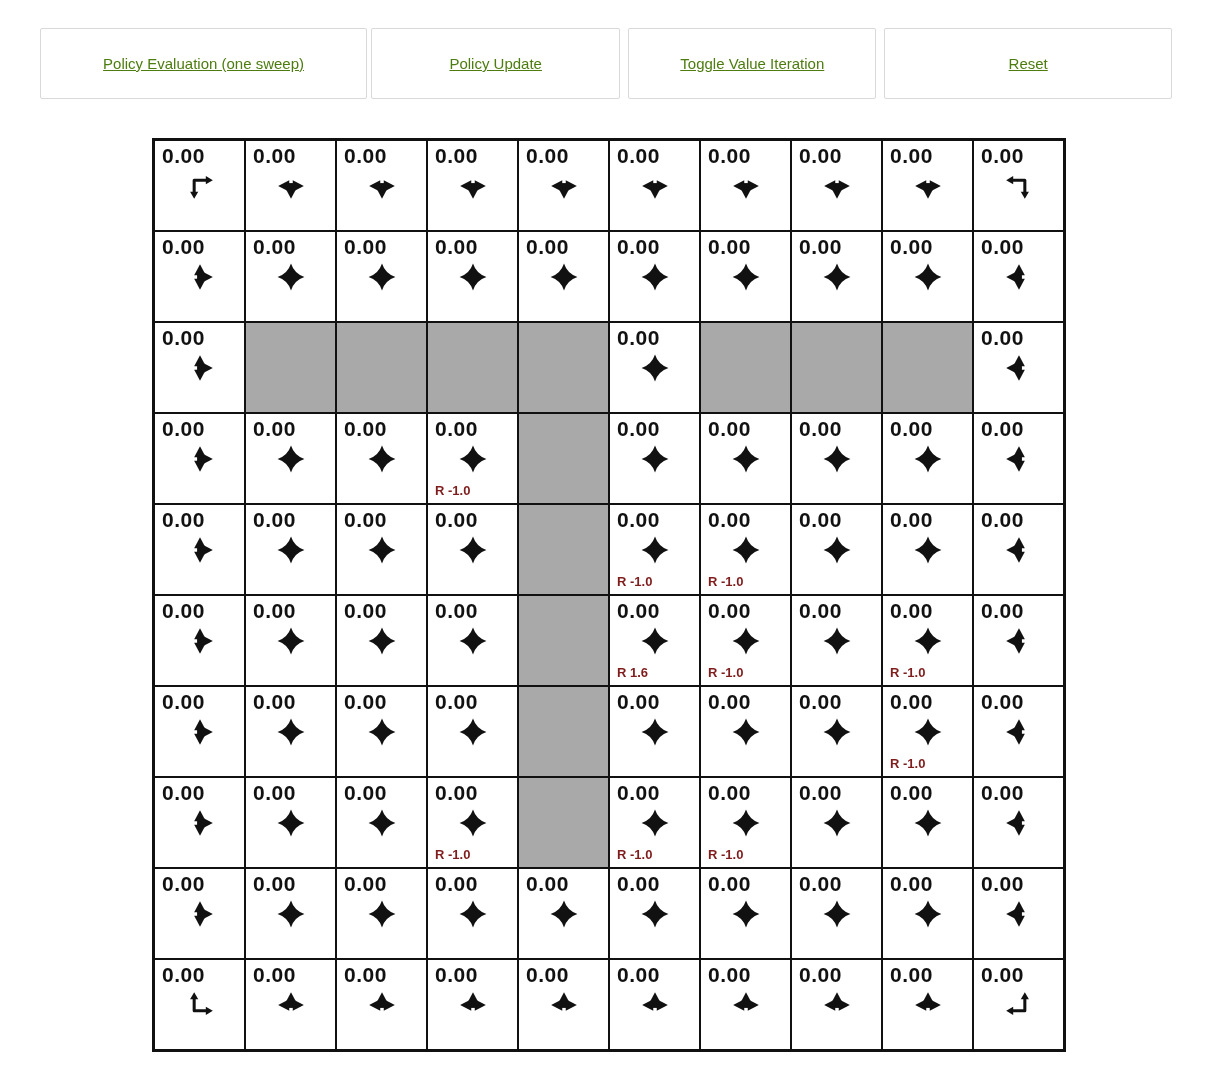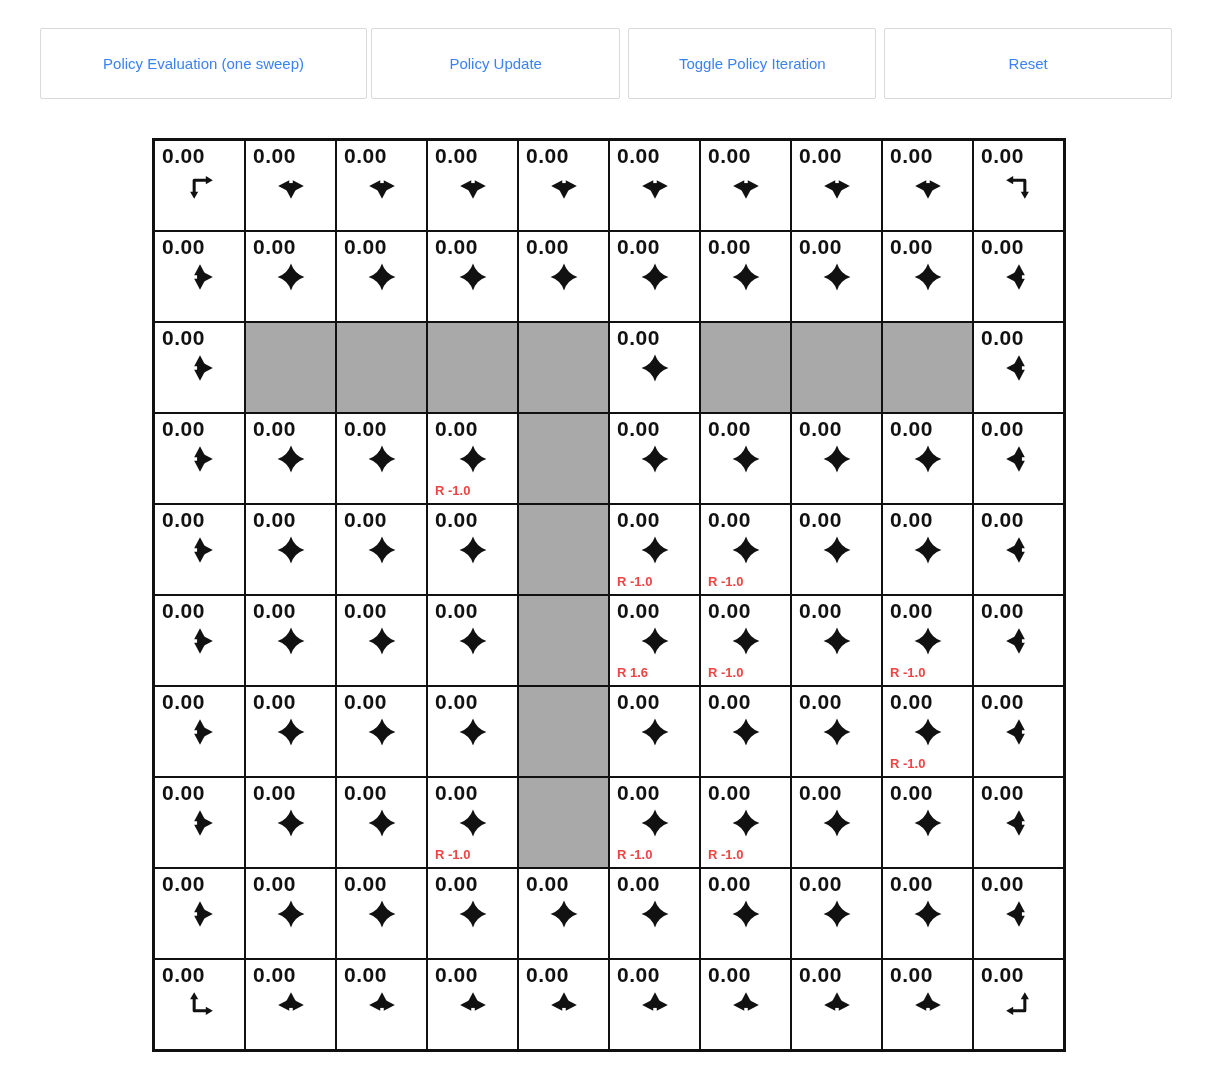--- a/index.html
+++ b/index.html
@@ -8,22 +8,23 @@
     font-family:"Liberation Sans",sans-serif;color:#111;
     overflow:hidden;
   }
   .toolbar{
     position:absolute;left:40px;top:28px;width:1132px;height:71px;
     display:flex;align-items:stretch;
   }
   .btn{
     background:#fff;border:1px solid var(--btn-border,#d9d9d9);border-radius:2px;
     display:flex;align-items:center;justify-content:center;
-    font-size:15px;color:#3b82f6;cursor:pointer;box-sizing:border-box;
+    font-size:15px;color:#4d7c0f;cursor:pointer;box-sizing:border-box;
     white-space:nowrap;
+    text-decoration:underline;
   }
   .btn:nth-child(1){width:339px;margin-right:4px;}
   .btn:nth-child(2){width:258px;margin-right:8px;}
   .btn:nth-child(3){width:257px;margin-right:8px;}
   .btn:nth-child(4){width:298px;}
   .grid{
     position:absolute;left:152px;top:138px;
     display:grid;grid-template-columns:repeat(10,91px);grid-auto-rows:91px;
     border:2px solid var(--line,#111111);background:#fff;font-weight:bold;
   }
@@ -35,30 +36,30 @@
   .val{
     position:absolute;left:7px;top:3px;
     font-size:21px;letter-spacing:0.5px;color:var(--text,#111111);
   }
   .arrow{
     position:absolute;left:0;right:0;top:31px;
     display:flex;justify-content:center;
   }
   .reward{
     position:absolute;left:7px;bottom:5px;
-    font-size:13px;color:#ef4444;
+    font-size:13px;color:#7f1d1d;
   }
 </style>
 </head>
 <body style="--wall: #a9a9a9; --line: #111111; --text: #111111; --btn-border: #d9d9d9;">
 
 <div class="toolbar">
   <button class="btn">Policy Evaluation (one sweep)</button>
   <button class="btn">Policy Update</button>
-  <button class="btn">Toggle Policy Iteration</button>
+  <button class="btn">Toggle Value Iteration</button>
   <button class="btn">Reset</button>
 </div>
 
 <div class="grid">
     <div class="cell">
       <div class="val">0.00</div>
       <div class="arrow">
         <svg width="28" height="28" viewBox="-12 -12 24 24" xmlns="http://www.w3.org/2000/svg">
           <path d="M -5 6 L -5 -5 L 6 -5" fill="none" stroke="#111111" stroke-width="2.6" stroke-linejoin="round"></path>
           <polygon points="-5,11 -8.5,5 -1.5,5" fill="#111111"></polygon>

